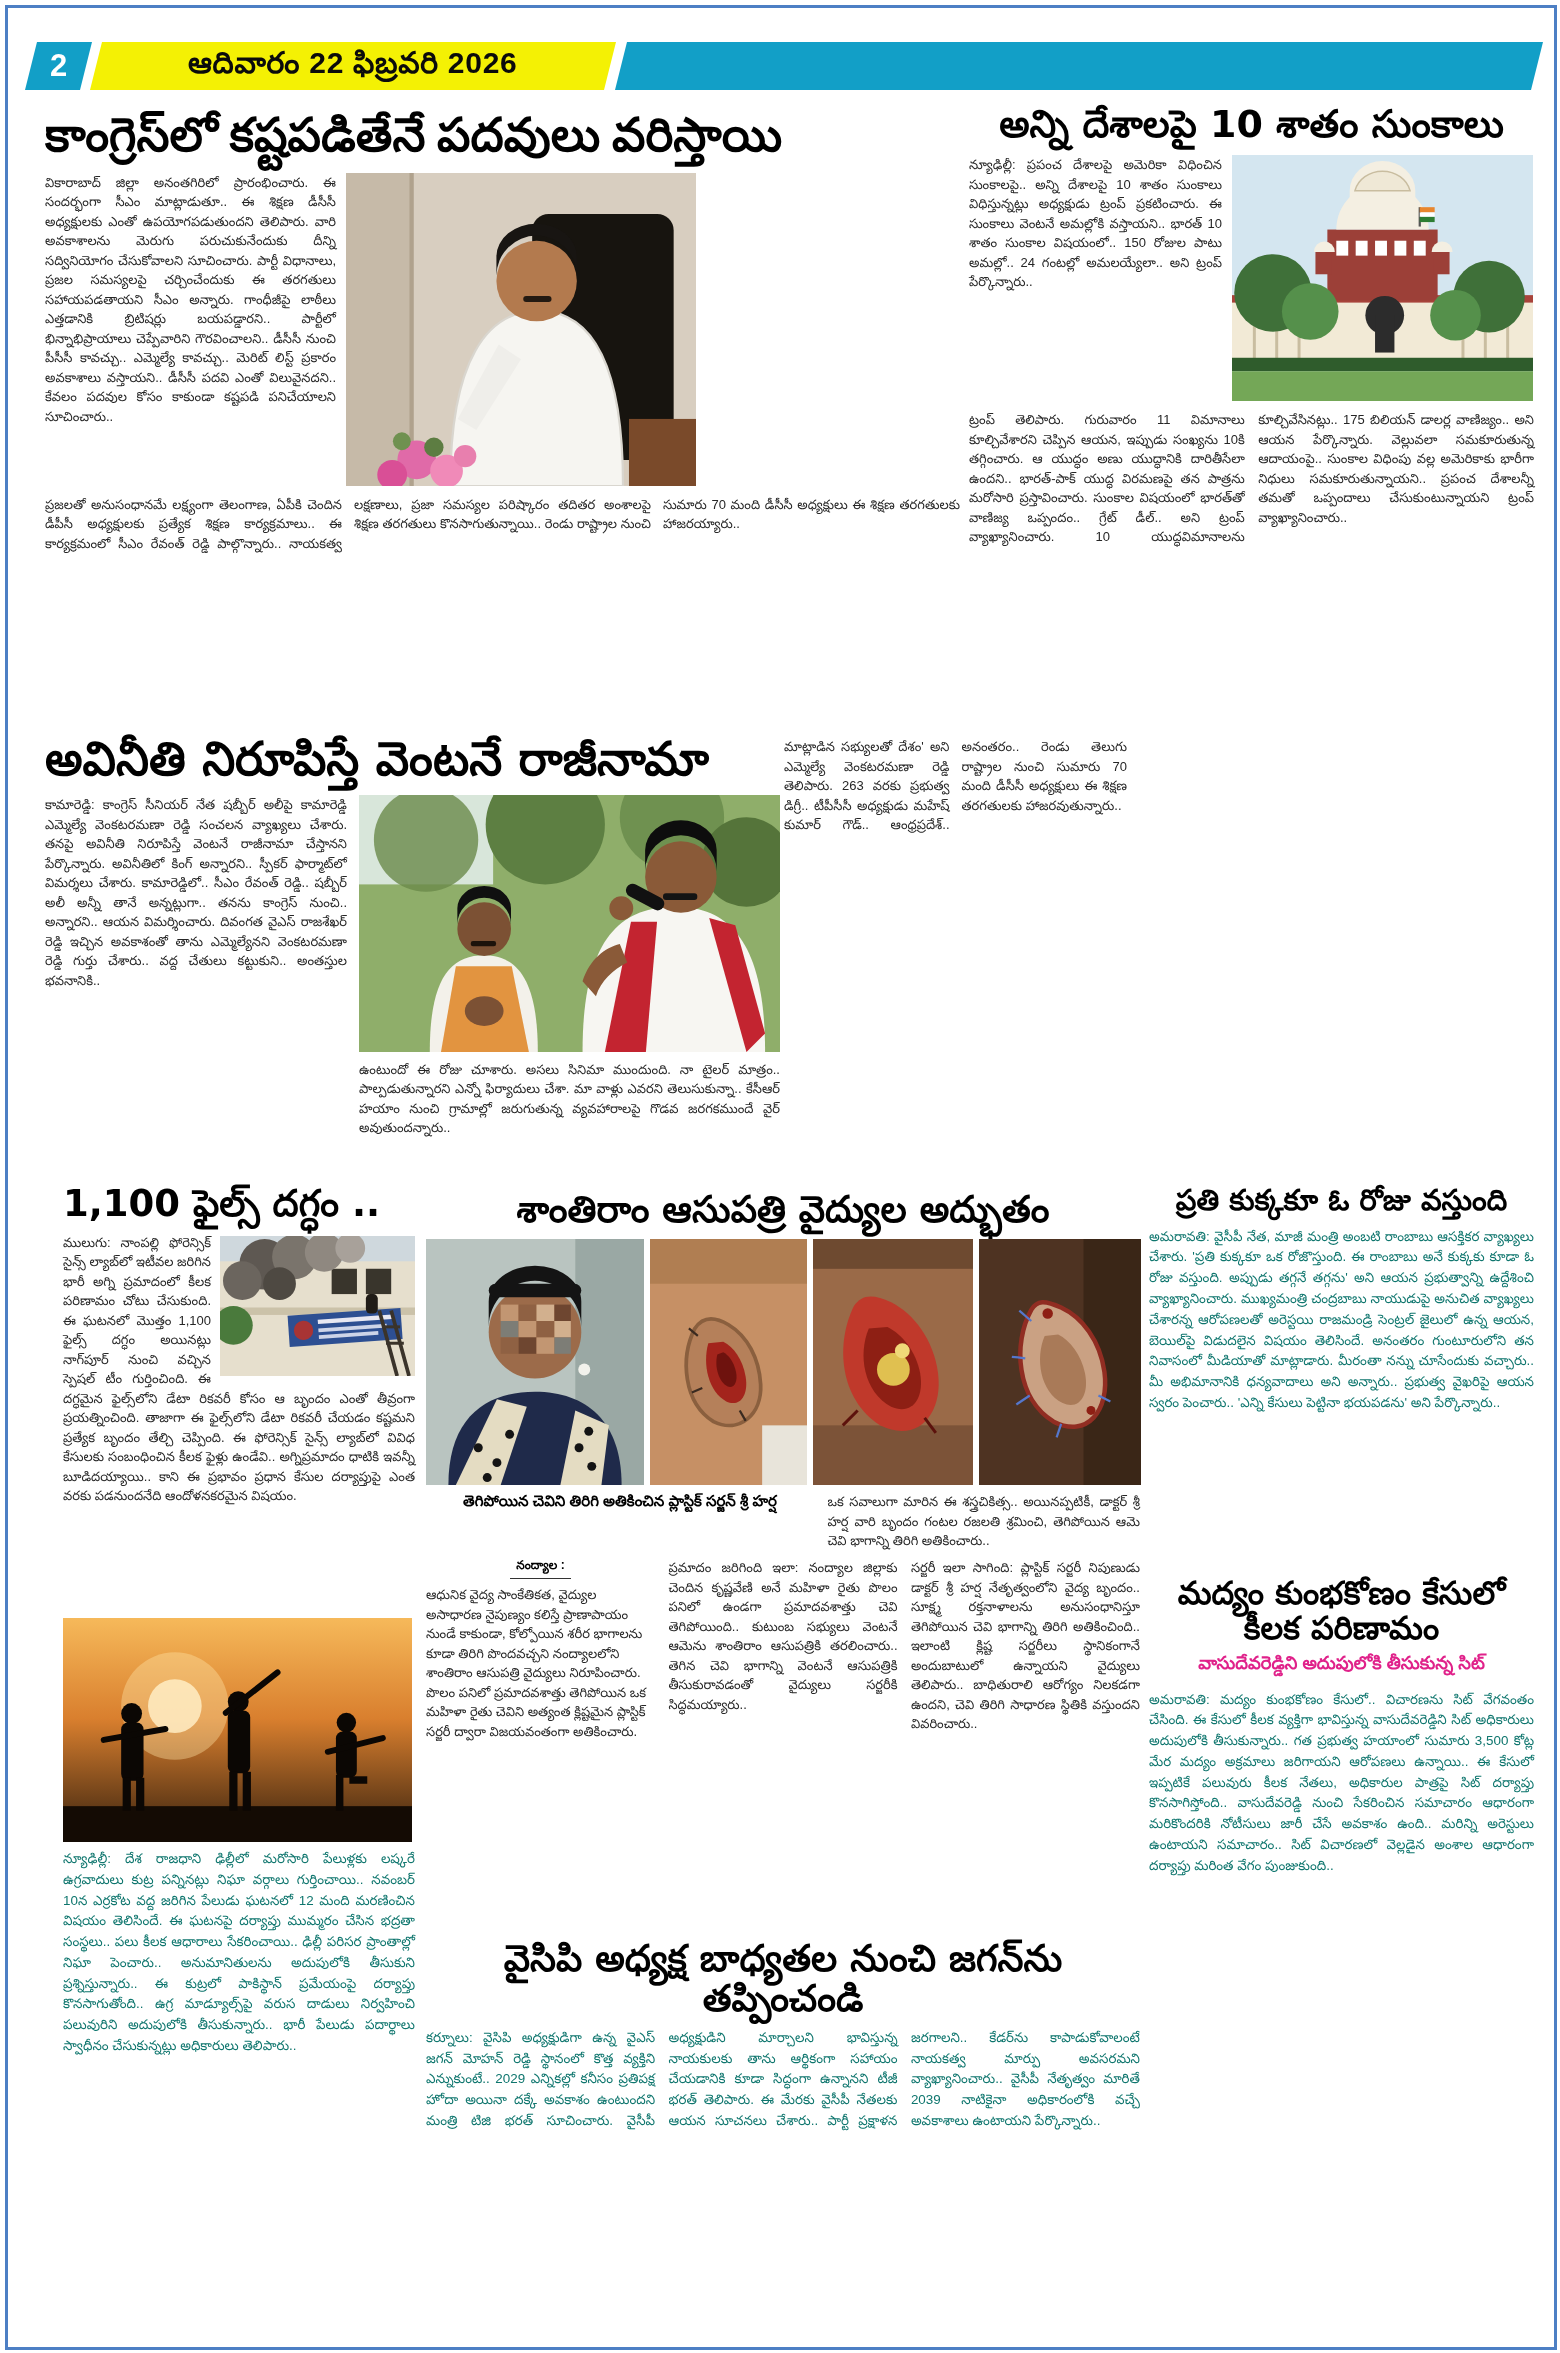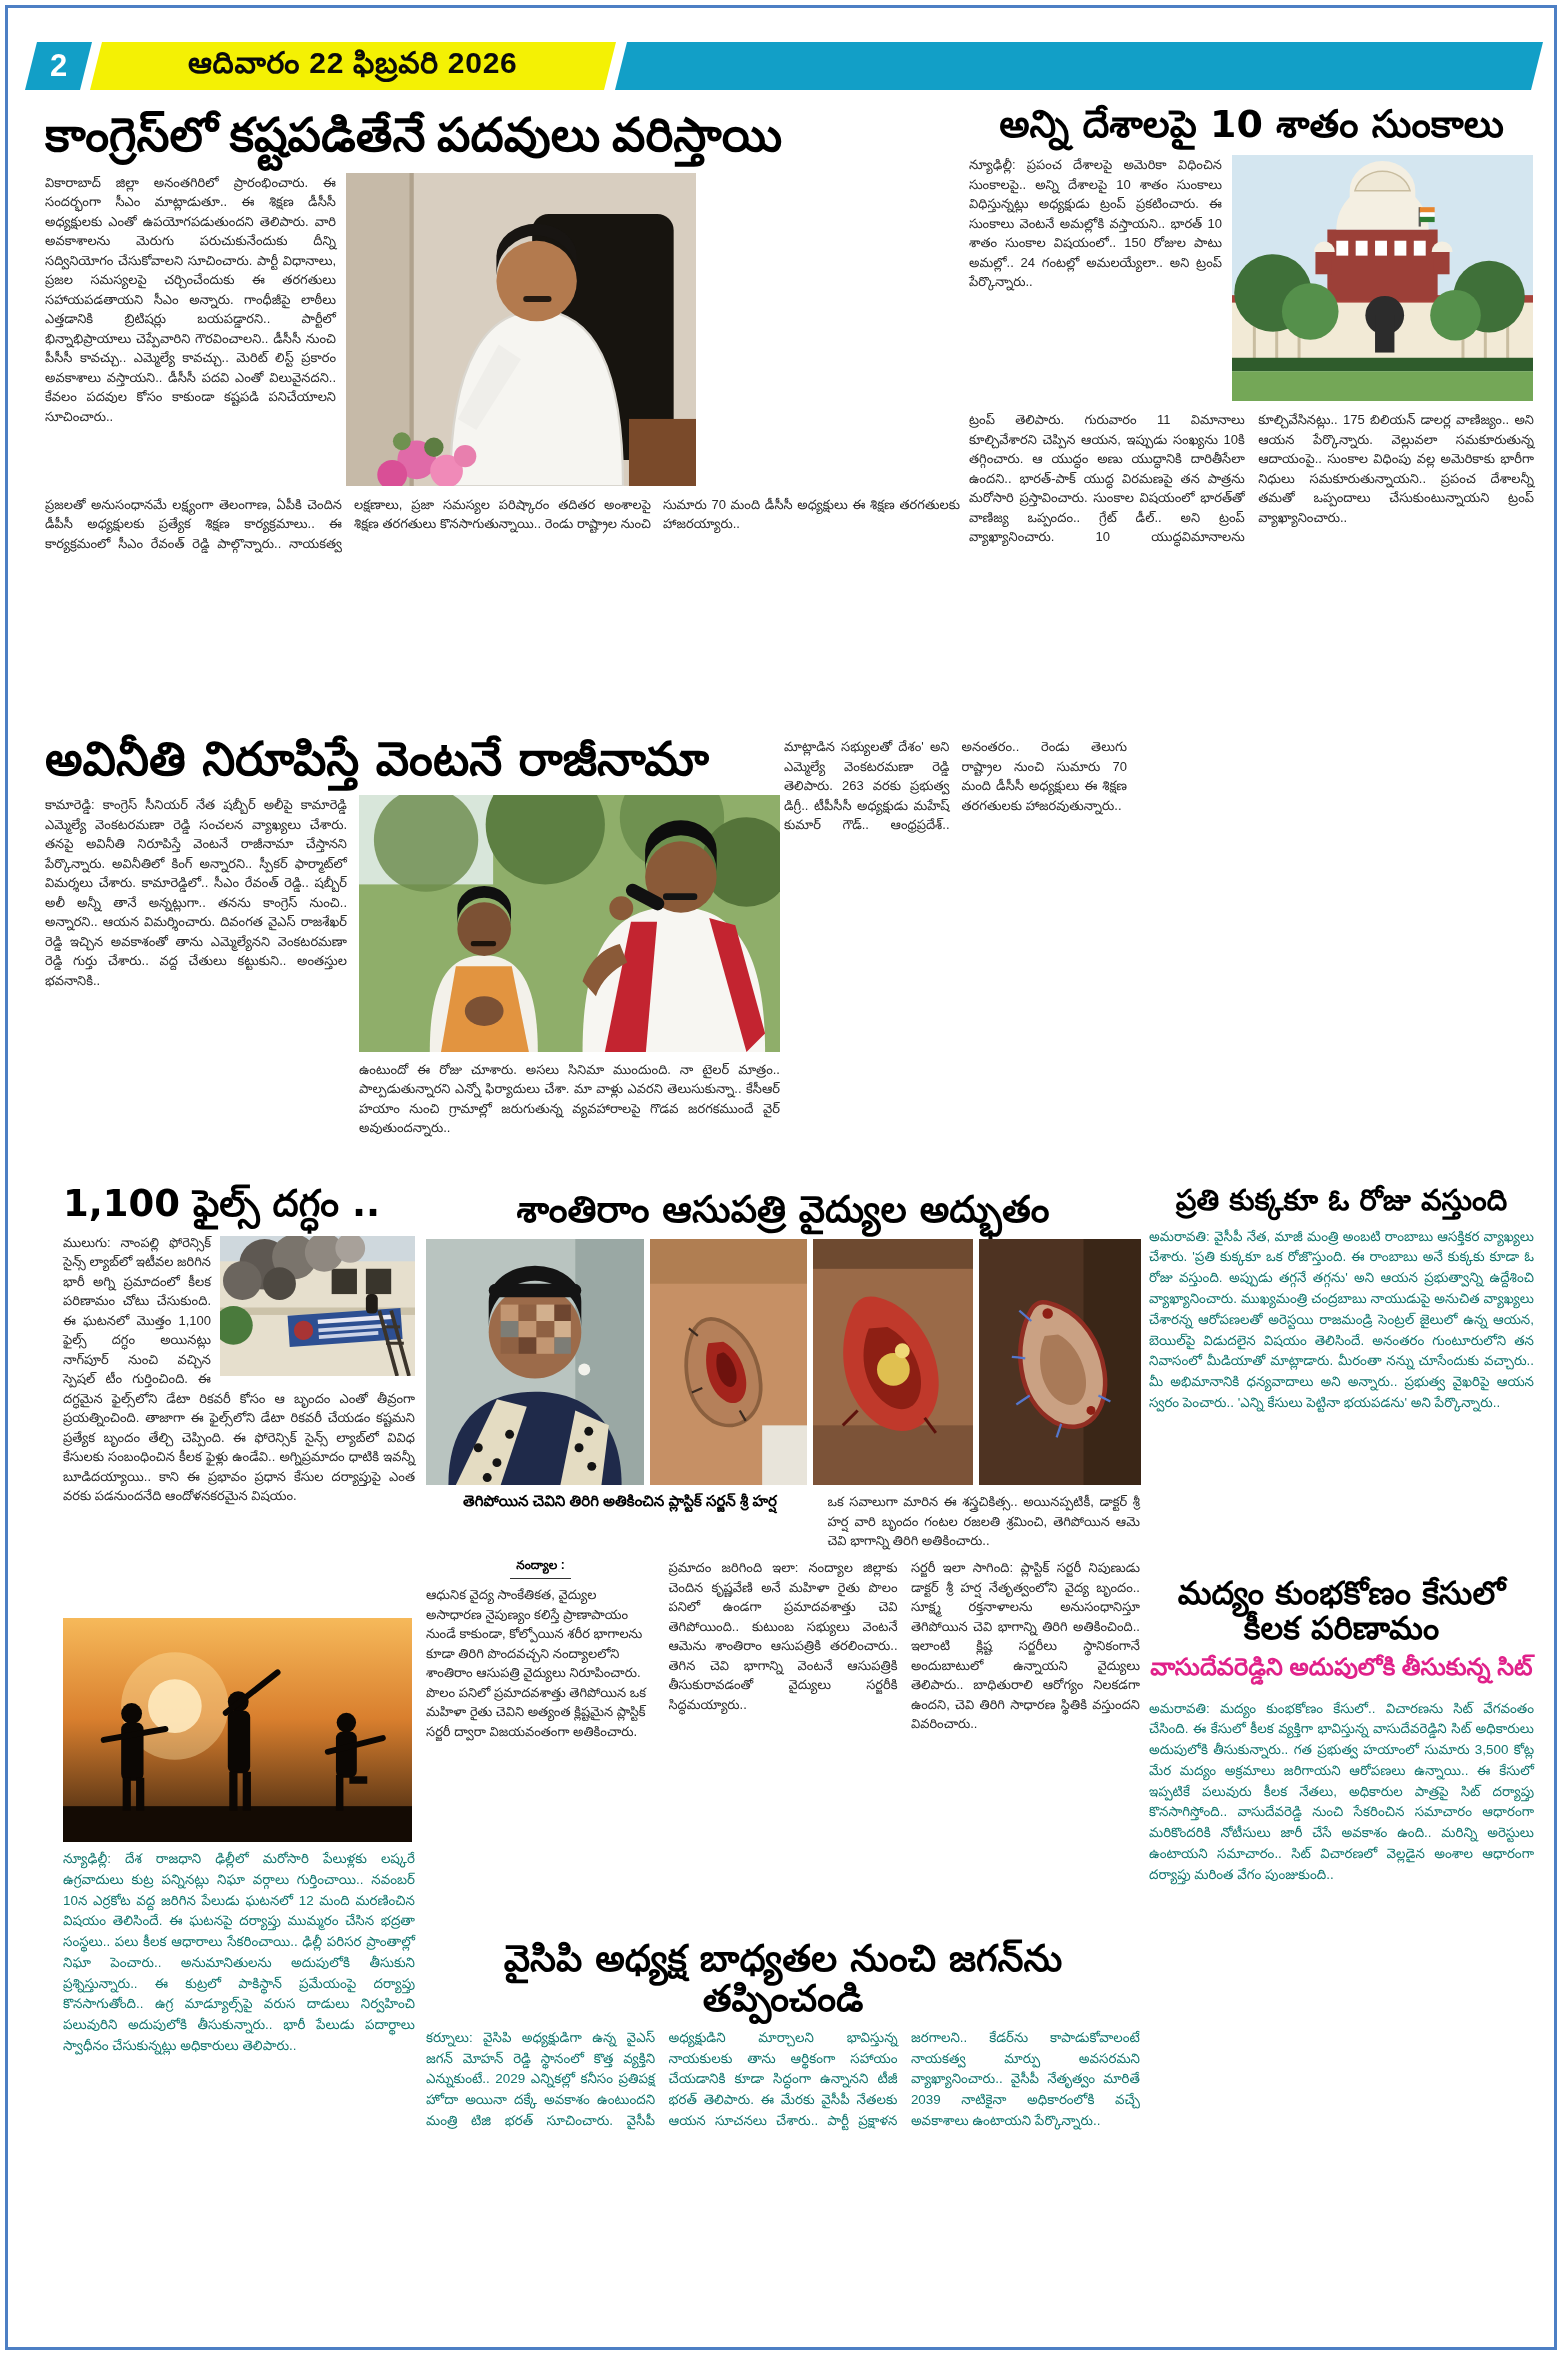--- a/index.html
+++ b/index.html
@@ -16,21 +16,21 @@
   .unskew{transform:skewX(14deg);}
   .pagenum{font-size:31px;font-weight:bold;color:#fff;}
   .datetext{font-size:30px;font-weight:bold;color:#0b0b0b;letter-spacing:0.7px;}
 
   
   .art{position:absolute;}
   .hl{margin:0;color:#000;font-weight:800;line-height:1.08;font-family:"DejaVu Sans","Liberation Sans",sans-serif;}
   .bt{font-size:13px;line-height:1.5;text-align:justify;color:#262626;}
   .bt2{font-size:13.4px;line-height:1.55;text-align:justify;color:#0f766e;}
   .cap{color:#000000;font-weight:bold;font-size:15px;text-align:center;}
-  .subhead{color:#e0218a;font-weight:bold;font-size:24px;text-align:center;}
+  .subhead{color:#e0218a;font-weight:bold;font-size:18px;text-align:center;}
   .center{text-align:center;}
   figure{margin:0;position:relative;overflow:hidden;background:#eee;}
   figure svg{display:block;width:100%;height:100%;}
 
   
   .cong-row{display:grid;grid-template-columns:291px 350px 257px;column-gap:10.4px;margin-top:12px;}
   .cong-fig{height:313px;}
   .cong-bottom{margin-top:9px;column-count:3;column-gap:12px;height:186px;}
 
   

